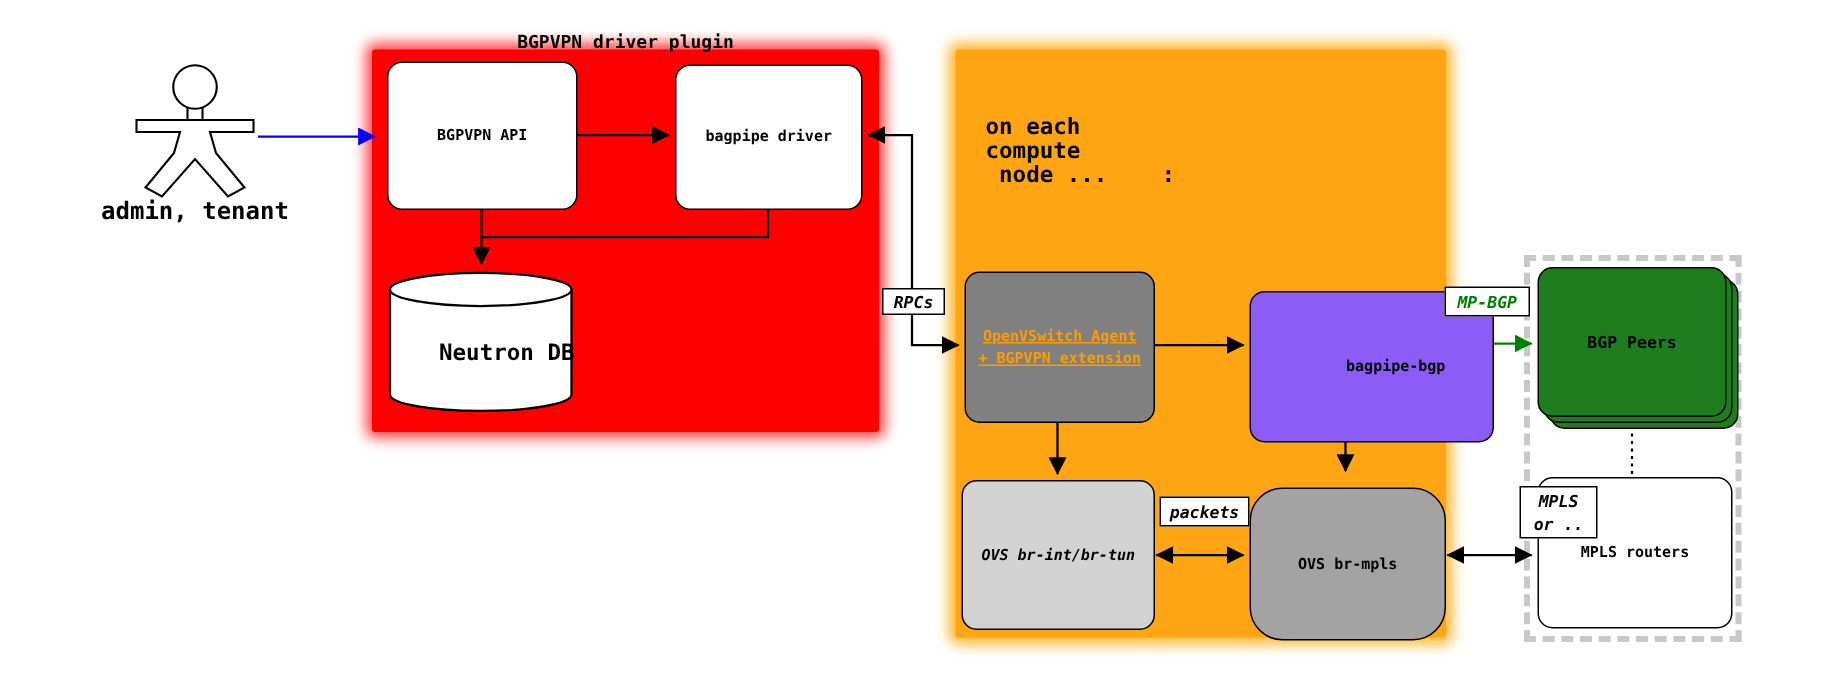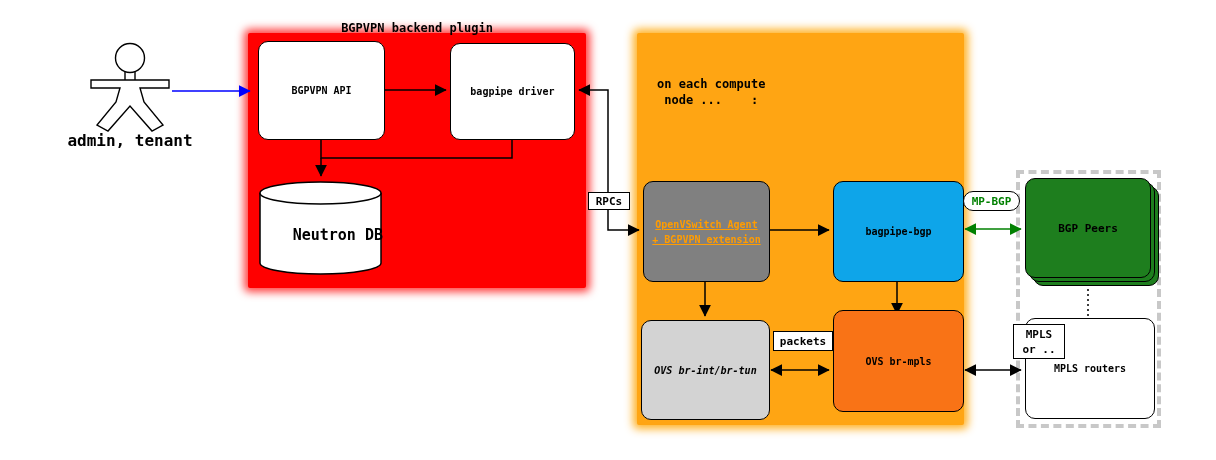--- a/index.html
+++ b/index.html
@@ -17,50 +17,50 @@
   #orange-title{left:637px;top:21px;width:327px;}
 
   svg.overlay{position:absolute;left:0;top:0;z-index:2;pointer-events:none;}
 
   .node{position:absolute;z-index:3;border:1.5px solid #000;border-radius:10px;
         display:flex;align-items:center;justify-content:center;text-align:center;
         font-size:10px;line-height:15px;white-space:pre-wrap;}
   #node-api{left:258px;top:41px;width:125px;height:97px;background:#fff;}
   #node-driver{left:450px;top:43px;width:123px;height:95px;background:#fff;}
   #node-agent{left:643px;top:181px;width:125px;height:99px;background:#808080;color:#ff9c00;text-decoration:underline;}
-  #node-bgp{left:833px;top:181px;width:129px;height:99px;background:#0ea5e9;}
+  #node-bgp{left:833px;top:194px;width:129px;height:99px;background:#8b5cf6;padding-left:32px;}
   #node-brint{left:641px;top:320px;width:127px;height:98px;background:#d3d3d3;font-style:italic;}
-  #node-brmpls{left:833px;top:310px;width:129px;height:100px;background:#f97316;}
+  #node-brmpls{left:833px;top:325px;width:129px;height:100px;background:#a3a3a3;border-radius:22px;}
   #node-mplsrouters{left:1025px;top:318px;width:128px;height:99px;background:#fff;border-width:1.2px;}
 
   #dashed-cloud{position:absolute;left:1016px;top:170px;width:145px;height:258px;z-index:1;
                 border:4px dashed #c8c8c8;box-sizing:border-box;}
 
   #bgp-stack{position:absolute;left:1025px;top:178px;width:136px;height:110px;z-index:3;}
   .stack-layer{position:absolute;width:126px;height:100px;background:#1e7e1e;
                border:1.5px solid #000;border-radius:10px;box-sizing:border-box;}
   .stack-layer.front{display:flex;align-items:center;justify-content:center;
                      font-size:11px;text-align:right;}
 
   #db-cyl{position:absolute;left:258px;top:180px;width:125px;height:96px;z-index:3;}
   #db-label{position:absolute;left:0;top:46px;width:125px;text-align:right;font-size:15px;}
 
   .chip{position:absolute;z-index:4;background:#fff;border:1px solid #000;
         display:flex;align-items:center;justify-content:center;text-align:center;
-        font-size:11px;line-height:15px;white-space:pre-wrap;}
+        font-size:11px;line-height:15px;white-space:pre-wrap;font-style:italic;}
   #chip-rpcs{left:588px;top:192px;width:40px;height:16px;}
   #chip-packets{left:773px;top:331px;width:58px;height:18px;}
-  #chip-mpbgp{left:963px;top:191px;width:55px;height:18px;color:#008000;border-radius:10px;}
+  #chip-mpbgp{left:963px;top:191px;width:55px;height:18px;color:#008000;}
   #chip-mpls{left:966px;top:324px;width:50px;height:33px;margin-left:47px;}
 
   #actor{position:absolute;left:88px;top:42px;width:84px;height:92px;z-index:3;}
   #actor-label{position:absolute;left:66px;top:131px;width:128px;z-index:3;
                text-align:center;font-size:16px;}
 
-  .note{position:absolute;z-index:4;font-size:12px;line-height:16px;white-space:pre-wrap;}
+  .note{position:absolute;z-index:4;font-size:15px;line-height:16px;white-space:pre-wrap;}
   #compute-note{left:657px;top:76px;width:130px;}
 </style>
 </head>
 <body>
 
 <div id="canvas">
 
   <div class="group" id="red-group"></div>
   <div class="group" id="orange-group"></div>
 
@@ -96,21 +96,21 @@
 
     <line x1="771" y1="370" x2="829" y2="370" stroke="#000" stroke-width="1.5" marker-start="url(#ab)" marker-end="url(#ab)"></line>
 
     <line x1="965" y1="229" x2="1021" y2="229" stroke="#008000" stroke-width="1.5" marker-start="url(#ag)" marker-end="url(#ag)"></line>
 
     <line x1="965" y1="370" x2="1021" y2="370" stroke="#000" stroke-width="1.5" marker-start="url(#ab)" marker-end="url(#ab)"></line>
 
     <line x1="1088" y1="284" x2="1088" y2="316" stroke="#000" stroke-width="1.5" stroke-dasharray="2,3"></line>
   </svg>
 
-  <div class="group-title" id="red-title">BGPVPN backend plugin</div>
+  <div class="group-title" id="red-title">BGPVPN driver plugin</div>
 
   <div id="actor">
     <svg width="84" height="92" viewBox="0 0 84 92">
       <rect x="37" y="28" width="10" height="14" fill="#fff" stroke="#000" stroke-width="1.4"></rect>
       <path d="M3,38 L81,38 L81,46 L52,46 L56,60 L75,83 L64,89 L42,64 L20,89 L9,83 L28,60 L32,46 L3,46 Z" fill="#fff" stroke="#000" stroke-width="1.4"></path>
       <circle cx="42" cy="16" r="14.5" fill="#fff" stroke="#000" stroke-width="1.4"></circle>
     </svg>
   </div>
   <div id="actor-label">admin, tenant</div>
 

